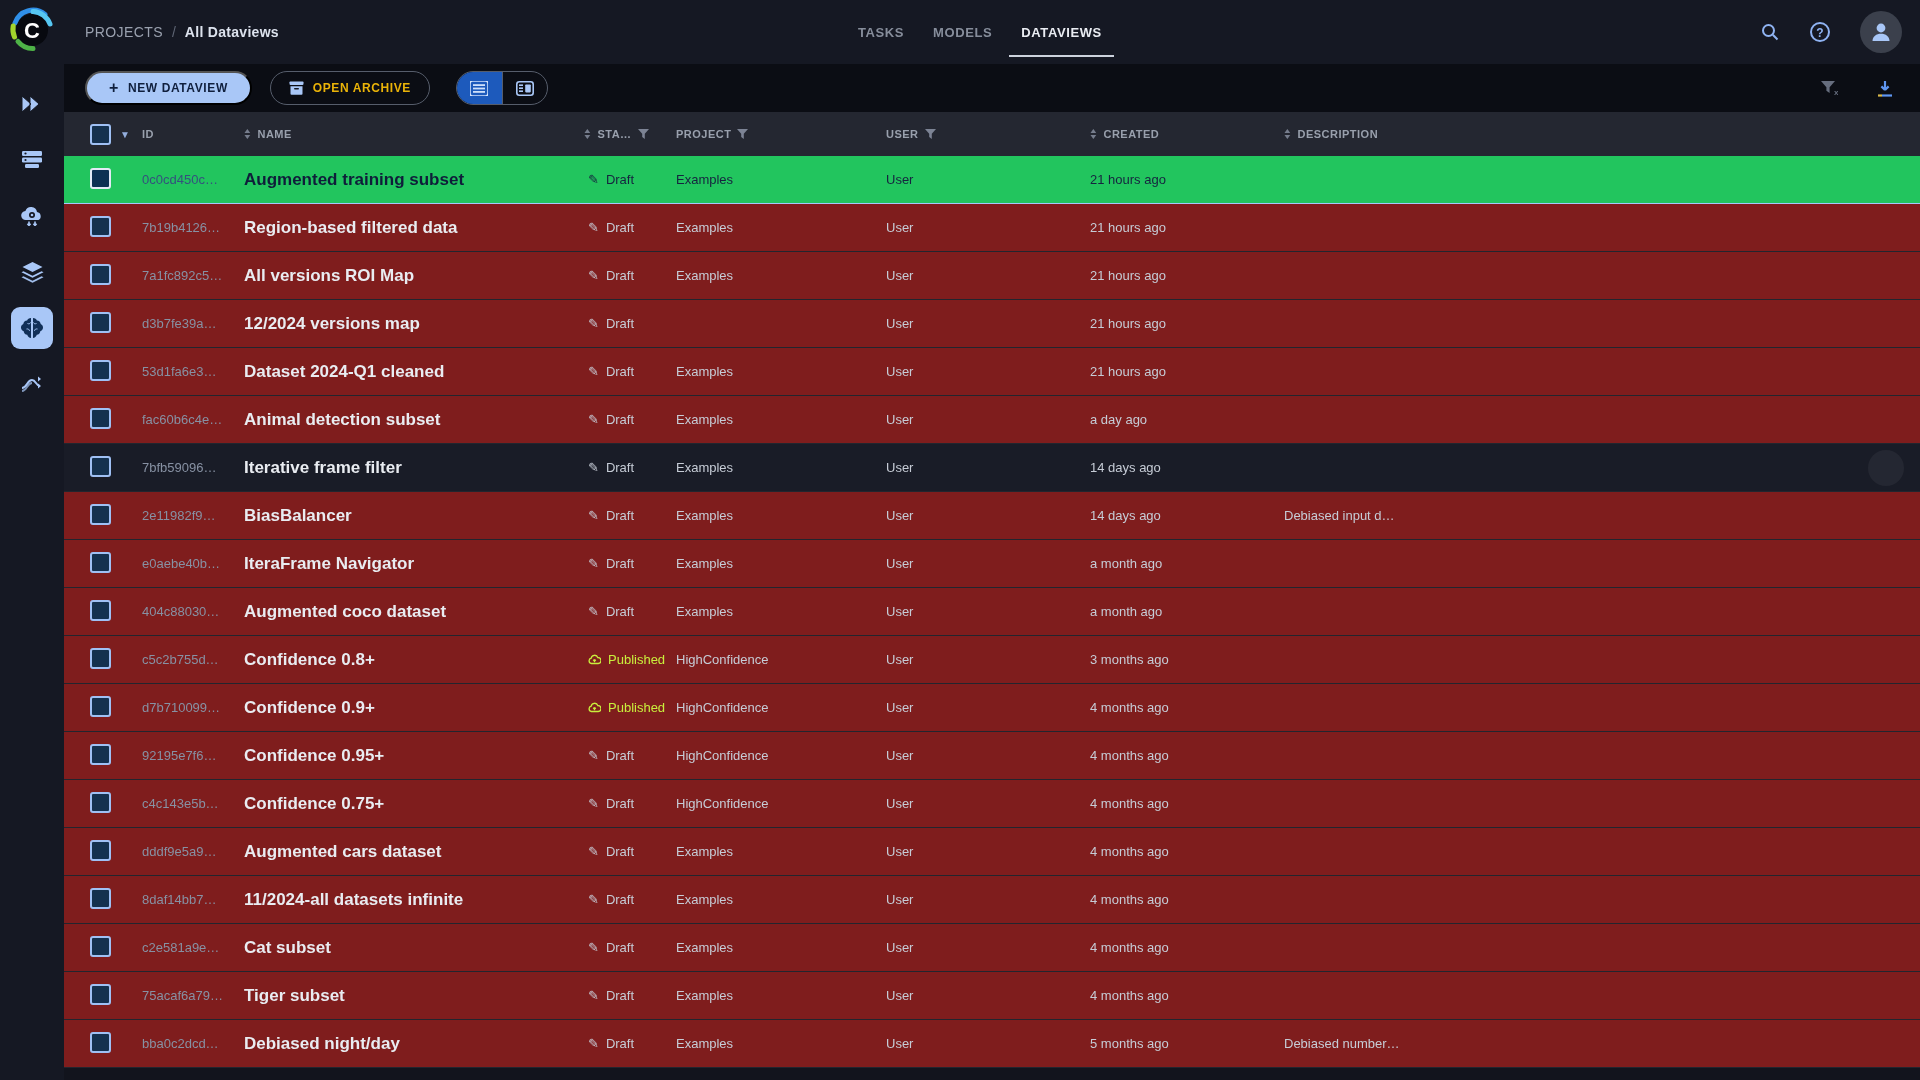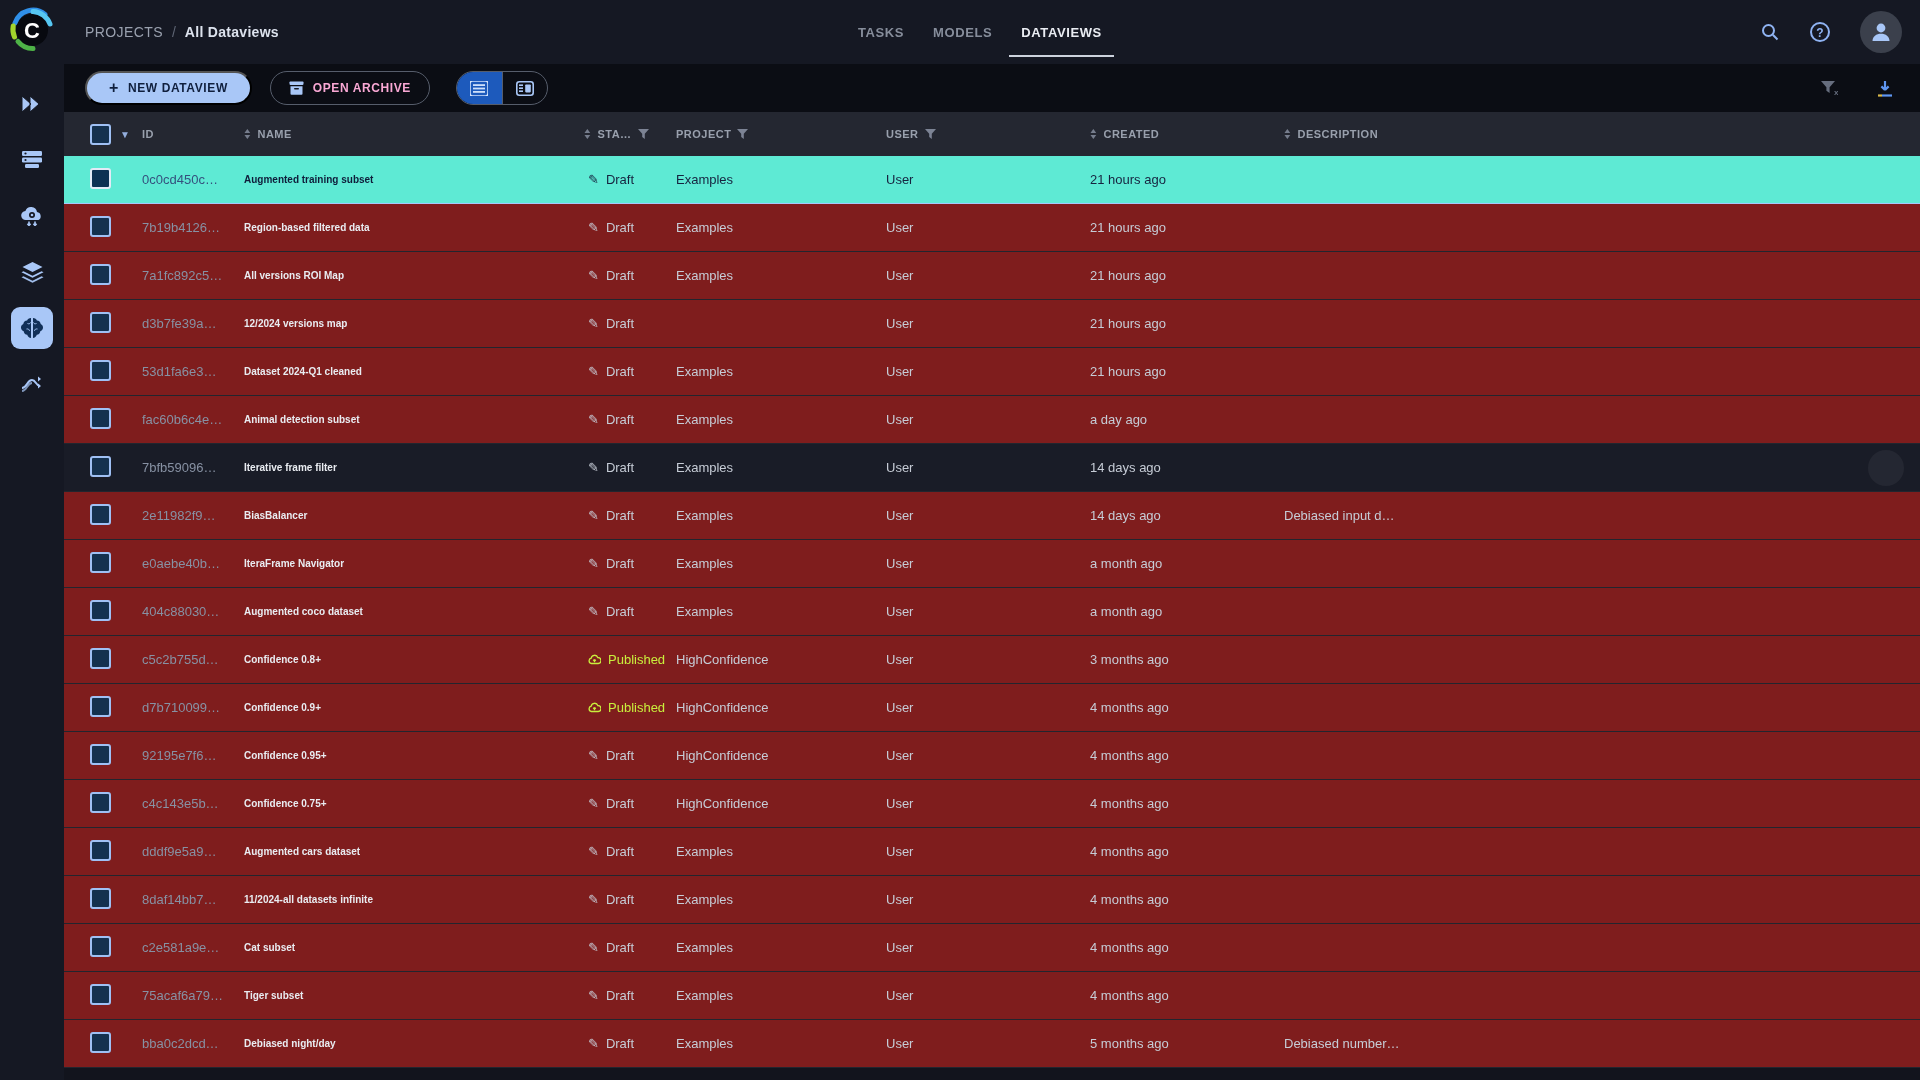--- a/index.html
+++ b/index.html
@@ -32,51 +32,51 @@
   .side-item.active::before { content:""; position:absolute; left:-5px; top:-5px; width:42px; height:42px; border-radius:9px; background:#a9c7f7; }
   .side-item.active svg { position:relative; }
 
   
   .main { position:absolute; left:64px; top:64px; width:1856px; height:1016px; display:flex; flex-direction:column; }
 
   .toolbar { height:48px; background:#0b0d14; display:flex; align-items:center; padding:0 26px 0 21px; gap:18px; }
   .btn { height:34px; border-radius:17px; display:flex; align-items:center; gap:9px; font-size:12px; font-weight:700; letter-spacing:.6px; cursor:pointer; }
   .btn-primary { background:#a9c7f7; color:#101f3d; padding:0 22px; }
   .btn-primary .plus { font-size:16px; font-weight:700; line-height:1; }
-  .btn-outline { border:1px solid #565d6b; color:#f9a8d4; padding:12px 18px; background:transparent; }
+  .btn-outline { border:1px solid #565d6b; color:#eab308; padding:12px 18px; background:transparent; }
   .toggle-group { height:34px; border:1px solid #565d6b; border-radius:17px; display:flex; overflow:hidden; margin-left:8px; }
   .toggle-seg { width:45px; height:100%; display:flex; align-items:center; justify-content:center; cursor:pointer; color:#a9c7f7; }
   .toggle-seg.active { background:#1d5abc; }
   .toggle-seg + .toggle-seg { border-left:1px solid #565d6b; }
   .toolbar-right { margin-left:auto; display:flex; align-items:center; gap:38px; }
 
   
   .grid { display:grid; grid-template-columns:78px 102px 340px 92px 210px 204px 194px 1fr; }
   .thead { height:44px; background:#242731; align-items:center; font-size:11px; font-weight:700; letter-spacing:.5px; color:#99a0ad; }
   .h-cell { display:flex; align-items:center; gap:6px; white-space:nowrap; overflow:hidden; }
   .h-check { padding-left:26px; gap:9px; }
 
   .sort { display:inline-flex; flex-direction:column; line-height:0; color:#767d8d; }
   .sort i { font-style:normal; font-size:7px; line-height:6px; transform:scaleX(1.4); }
   .funnel { display:inline-flex; color:#7c8394; }
 
   .rows { flex:1; overflow:hidden; background:#12141d; }
   .row { height:48px; align-items:center; border-bottom:1px solid #22252e; background:#7f1d1d; font-size:13px; color:#c6ccd6; position:relative; cursor:pointer; }
   .row.hovered { background:#191c27; }
   .row.hovered::after { content:""; position:absolute; right:16px; top:6px; width:36px; height:36px; border-radius:50%; background:rgba(255,255,255,.05); }
-  .row.selected { background:#5eead4; color:#16233f; border-bottom-color:#a6c8fb; }
+  .row.selected { background:#22c55e; color:#16233f; border-bottom-color:#a6c8fb; }
 
   .cb-cell { padding-left:26px; }
   .checkbox { width:21px; height:21px; border:2px solid #9fc0f4; border-radius:3px; background:#14314f; display:inline-block; }
   .row.selected .checkbox { border-color:#e3eaf6; background:#0d3153; }
   .caret { color:#93aedd; font-size:10px; }
 
   .c-id { color:#8791a3; white-space:nowrap; overflow:hidden; }
   .row.selected .c-id { color:#35517e; }
-  .c-name { color:#e9ecf1; font-weight:700; font-size:10px; white-space:nowrap; overflow:hidden; padding-right:14px; }
+  .c-name { color:#e9ecf1; font-weight:700; font-size:17px; white-space:nowrap; overflow:hidden; padding-right:14px; }
   .row.selected .c-name { color:#0f1d3a; }
   .c-status { display:flex; align-items:center; gap:7px; padding-left:4px; white-space:nowrap; }
   .status-icon { display:inline-flex; color:#c7ccd6; font-size:13px; line-height:1; }
   .row.selected .status-icon { color:#16233f; }
   .c-status.published, .c-status.published .status-icon { color:#c9ee3d; }
   .c-proj, .c-user, .c-created, .c-desc { white-space:nowrap; overflow:hidden; }
   .c-desc { padding-right:24px; }
 </style>
 </head>
 <body>

